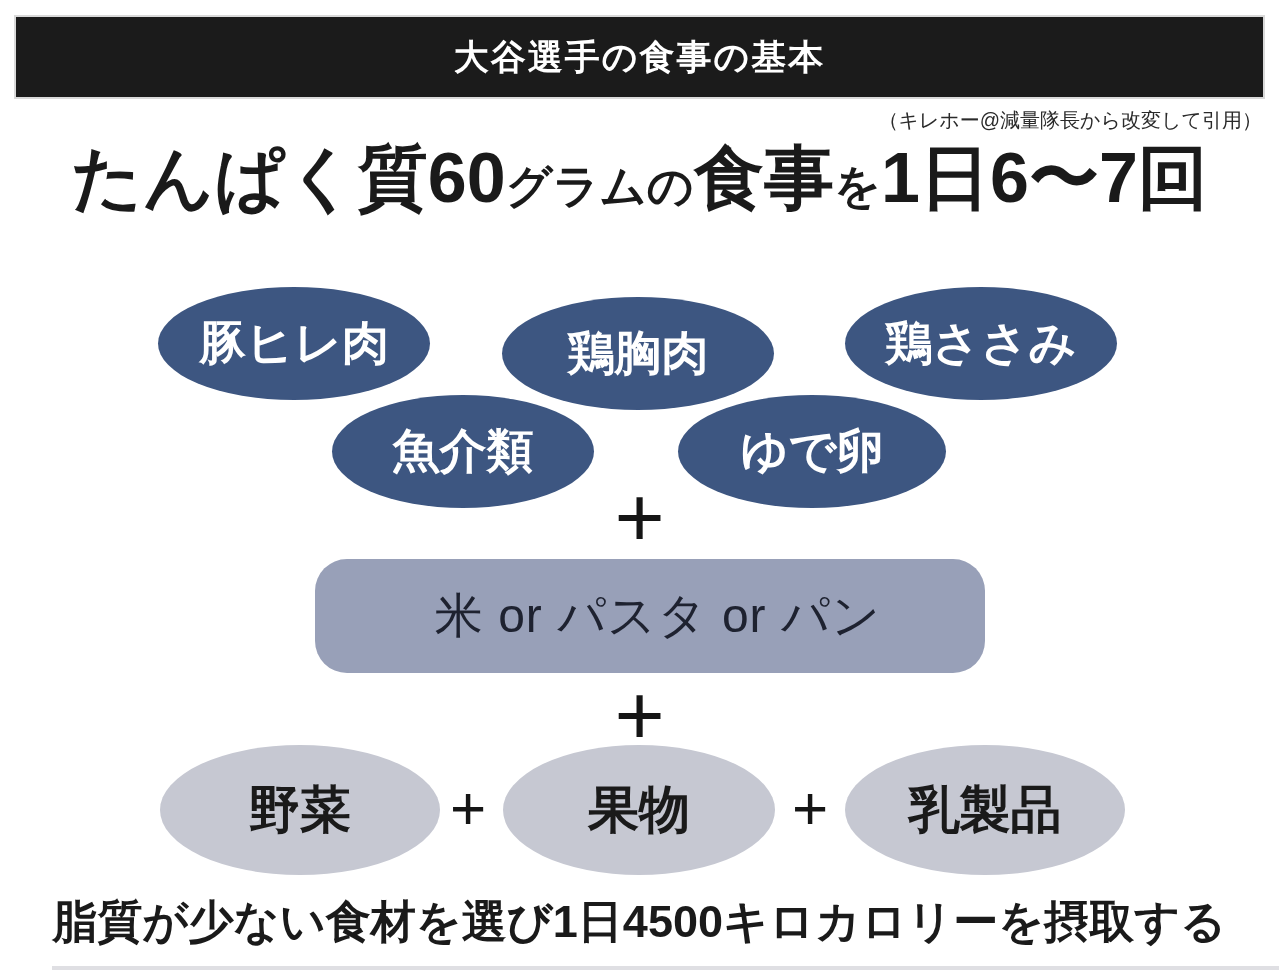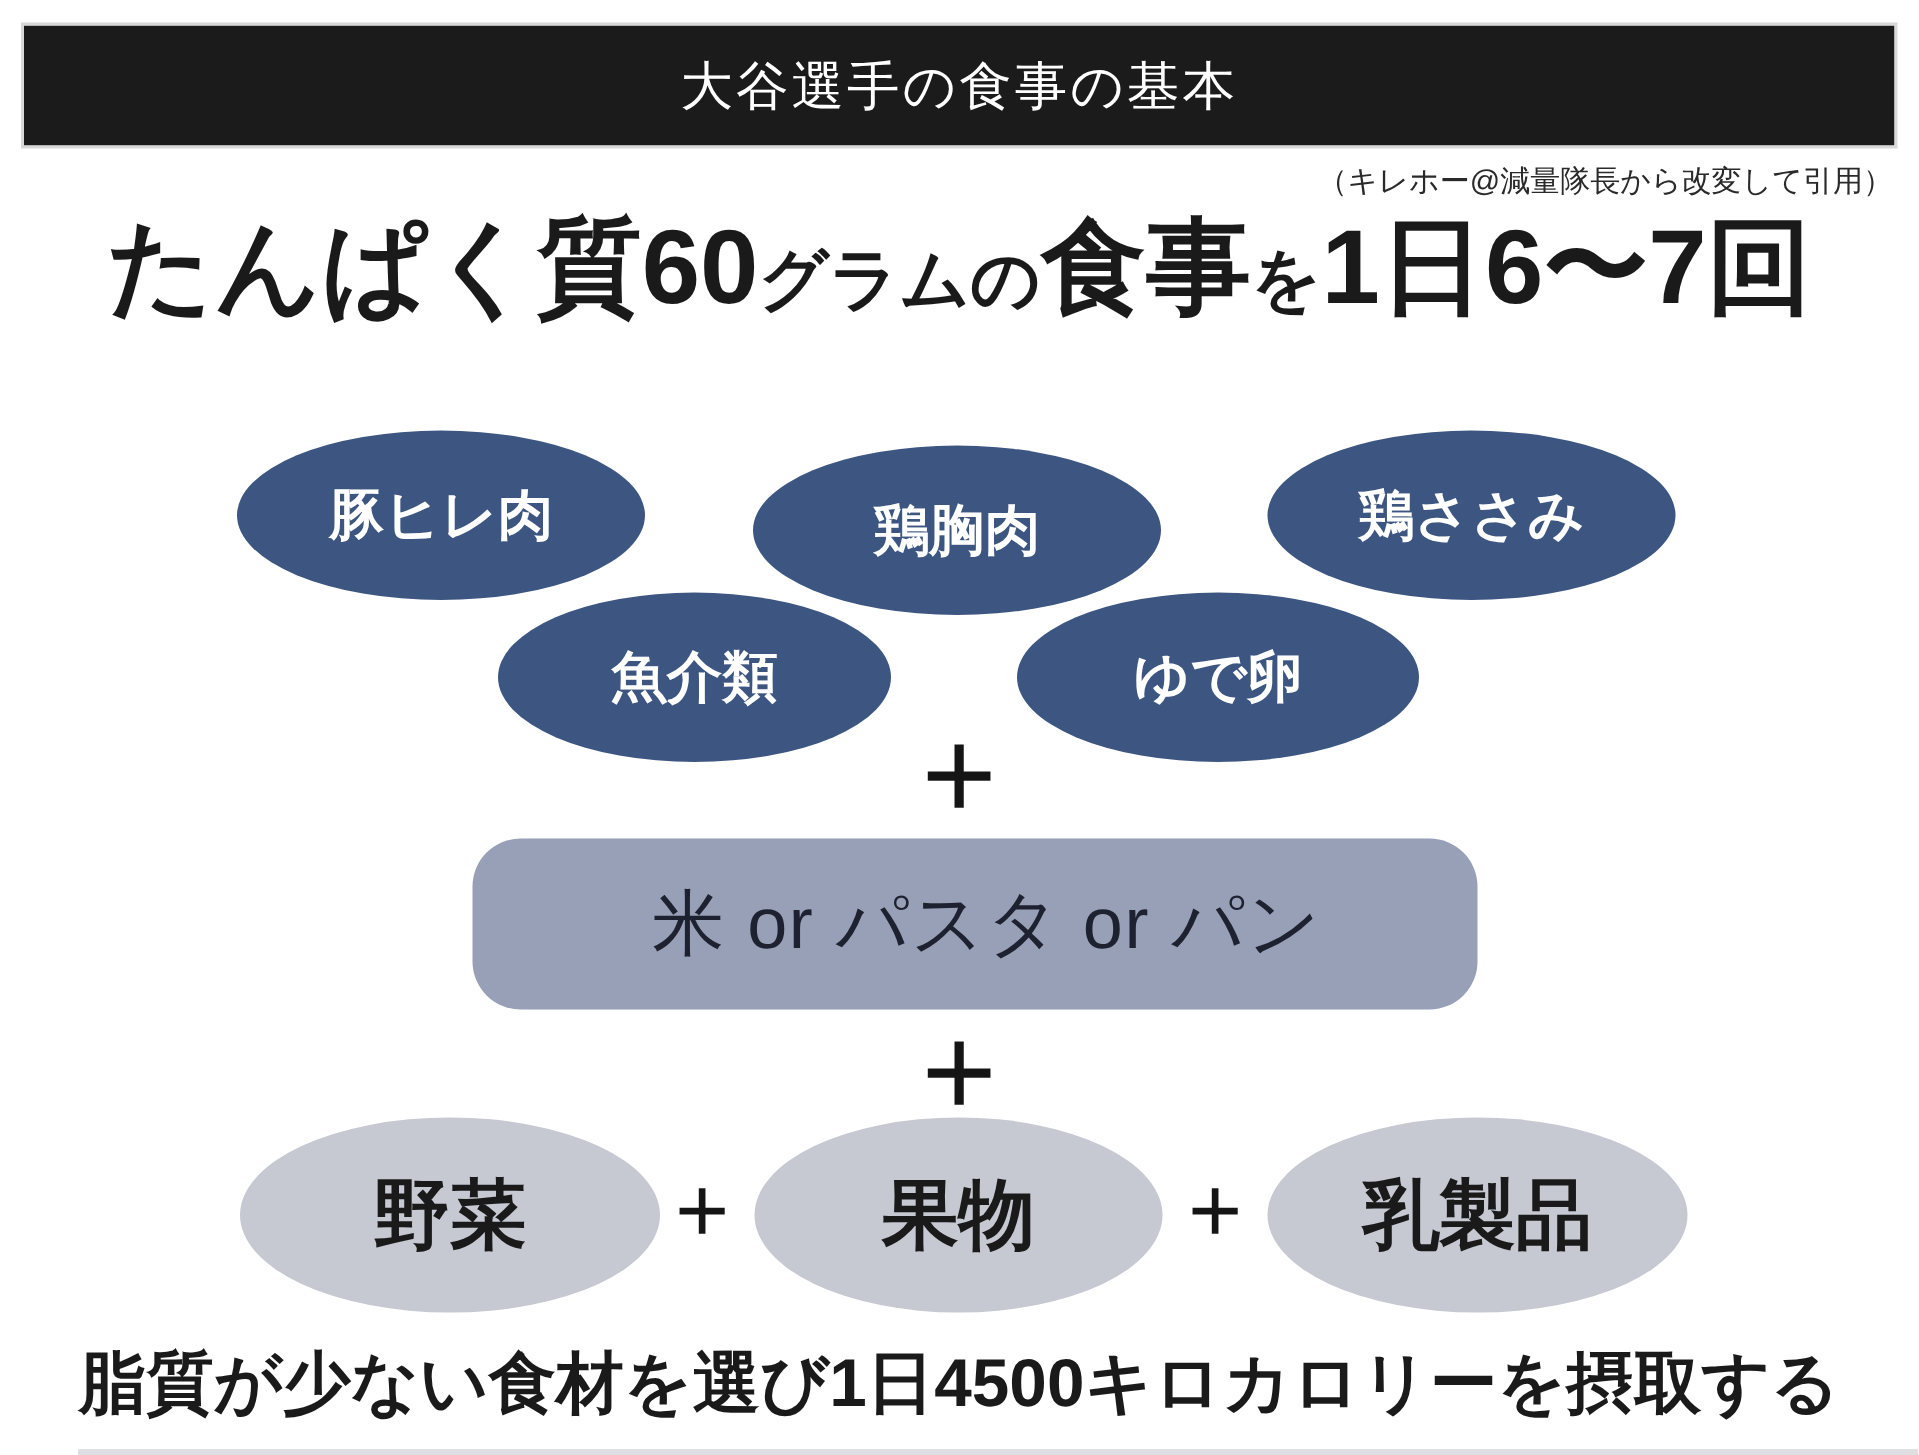--- a/index.html
+++ b/index.html
@@ -11,35 +11,35 @@
   }
   *{ box-sizing:border-box; margin:0; padding:0; }
   html,body{ width:1279px; height:970px; background:#ffffff;
     font-family:"Liberation Sans", sans-serif; }
   .canvas{ position:relative; width:1279px; height:970px; background:#ffffff; overflow:hidden; }
 
   
   .header-bar{ position:absolute; left:16px; top:17px; width:1247px; height:80px;
     background:var(--bar_black); outline:2px solid #d9d9d9;
     display:flex; align-items:center; justify-content:center; }
-  .header-title{ color:#ffffff; font-size:35px; font-weight:400; letter-spacing:2px; }
+  .header-title{ color:#ffffff; font-size:35px; font-weight:700; letter-spacing:2px; }
 
   
   .credit{ position:absolute; top:107px; right:17px; font-size:20px; color:#2a2a2a; }
 
   
   .headline{ position:absolute; top:150px; left:0; width:100%; text-align:center;
     color:var(--text_black); font-weight:900; white-space:nowrap; line-height:56px; }
   .hl-l{ font-size:70px; }
   .hl-s{ font-size:46px; }
 
   
   .ell{ position:absolute; border-radius:50%; display:flex; align-items:center;
     justify-content:center; text-align:center; }
-  .ell.navy{ background:var(--navy); color:#ffffff; font-size:37px; font-weight:700; }
+  .ell.navy{ background:var(--navy); color:#ffffff; font-size:47px; font-weight:700; }
   .ell.lgray{ background:var(--light_gray); color:var(--text_black); font-size:51px; font-weight:700; }
 
   #e-pork   { left:158px; top:287px; width:272px; height:113px; }
   #e-breast { left:502px; top:297px; width:272px; height:113px;text-align:right; }
   #e-sasami { left:845px; top:287px; width:272px; height:113px; }
   #e-fish   { left:332px; top:395px; width:262px; height:113px; }
   #e-egg    { left:678px; top:395px; width:268px; height:113px; }
 
   #e-veg    { left:160px; top:745px; width:280px; height:130px; }
   #e-fruit  { left:503px; top:745px; width:272px; height:130px; }

